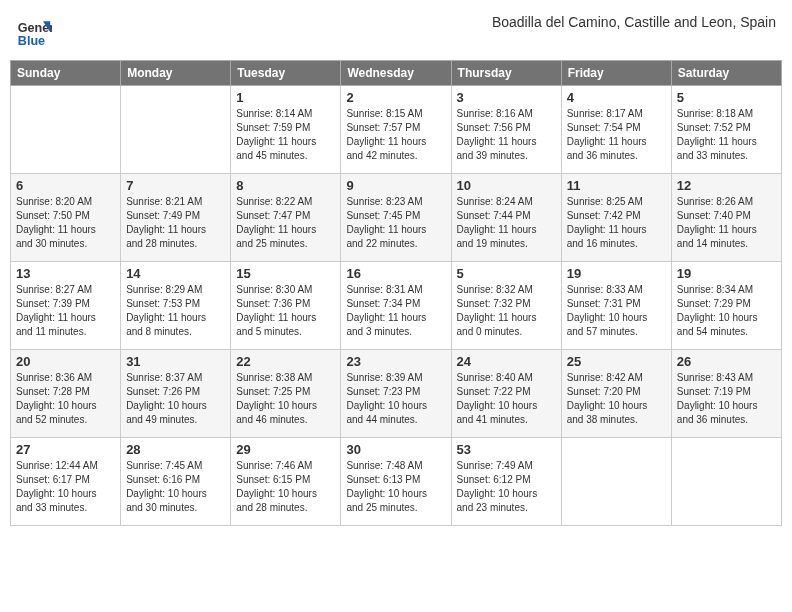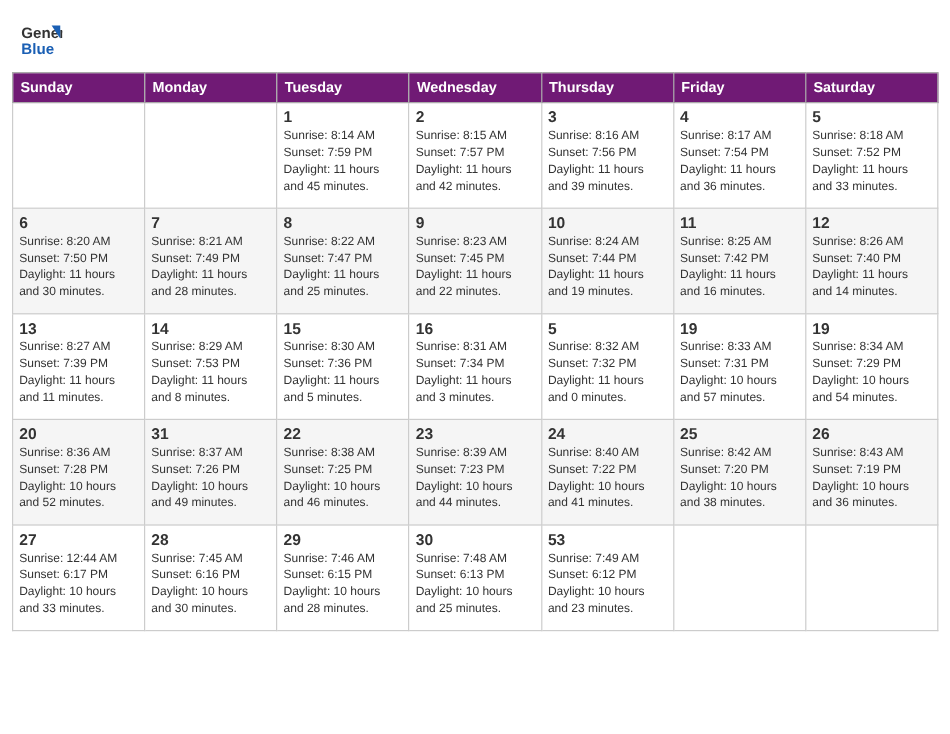--- a/index.html
+++ b/index.html
@@ -70,34 +70,35 @@
     .cell-info {
       font-size: 10px;
       line-height: 1.4;
       color: #333;
     }
     .empty-cell {
       background: #f9f9f9;
     }
     tr:nth-child(even) td { background: #f5f5f5; }
     tr:nth-child(odd) td { background: #fff; }
-    .calendar thead tr th { background: #701a75; }
+    .calendar thead tr th { background: #737373; }
   </style>
 </head>
 <body>
 
 <div class="header">
   <div class="logo">
     <svg class="logo-icon" viewBox="0 0 40 40">
       <text x="2" y="20" font-size="14" font-weight="bold" fill="#333">General</text>
       <text x="2" y="34" font-size="14" font-weight="bold" fill="#1a5fb4">Blue</text>
       <polygon points="30,8 38,8 38,20" fill="#1a5fb4"></polygon>
     </svg>
   </div>
   <div class="title-area">
+    <div class="subtitle">Boadilla del Camino, Castille and Leon, Spain</div>
   </div>
 </div>
 
 <table class="calendar">
   <thead>
     <tr>
     <th>Sunday</th>
         <th>Monday</th>
         <th>Tuesday</th>
         <th>Wednesday</th>

